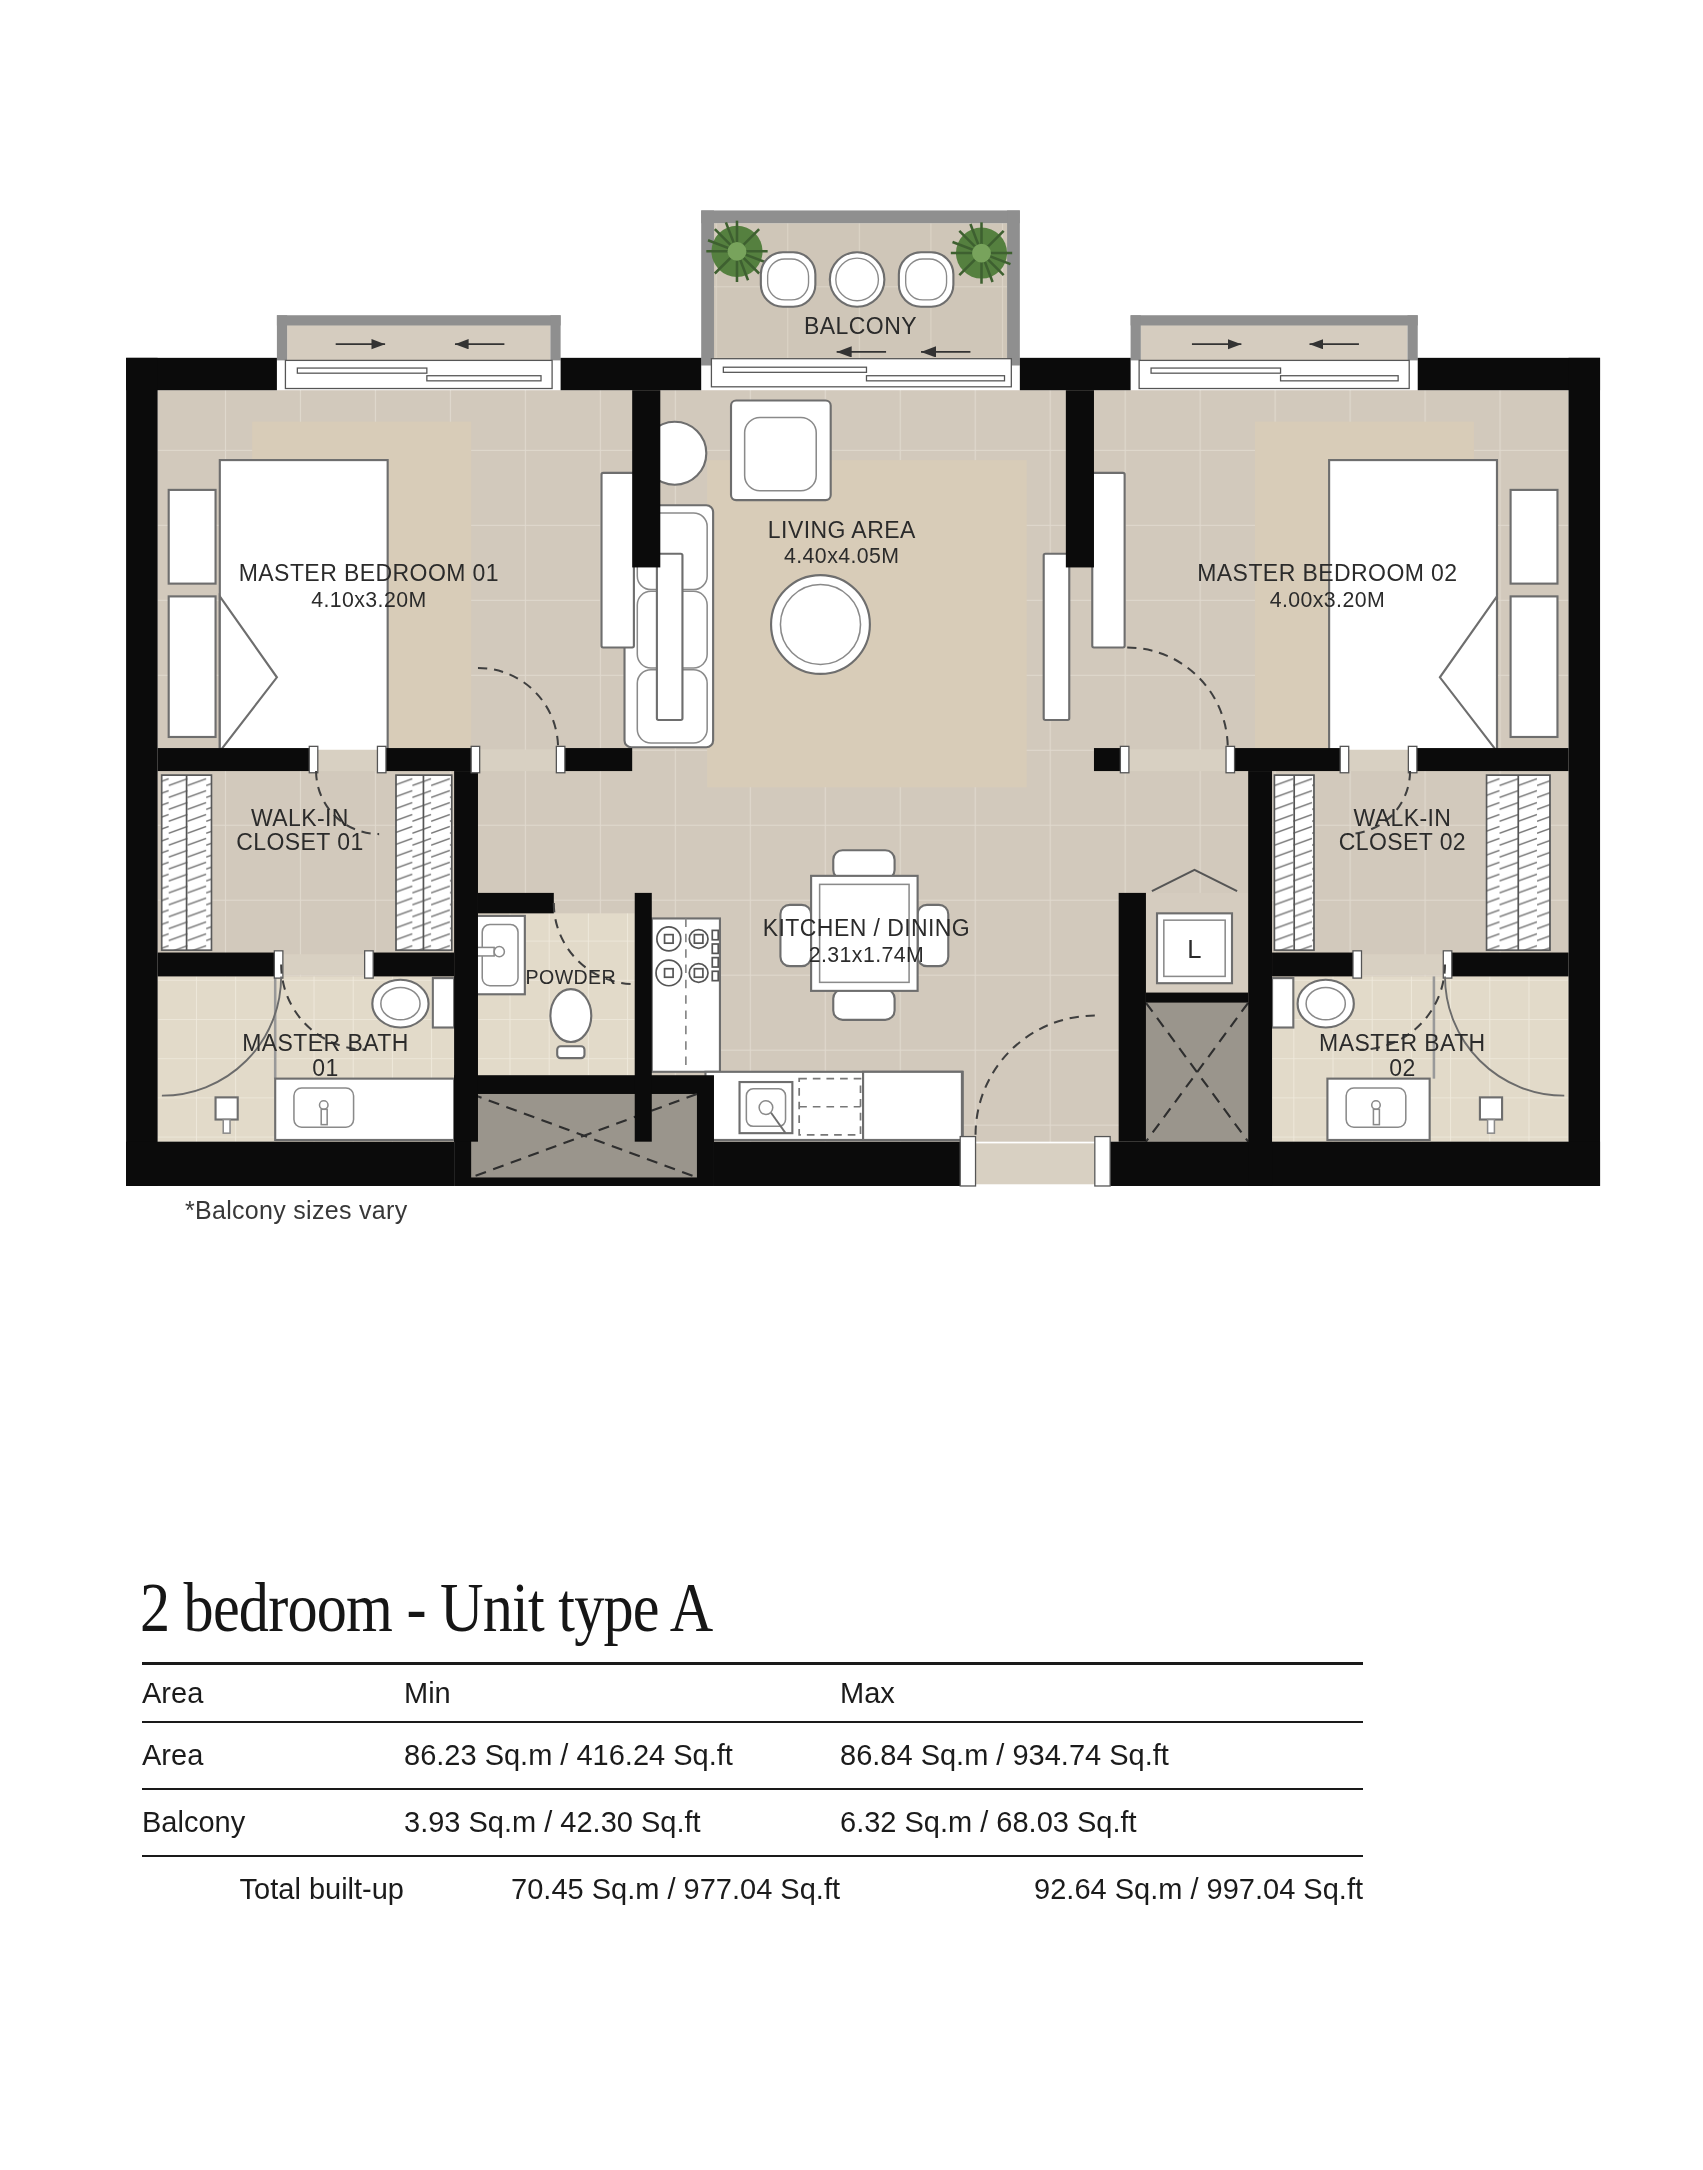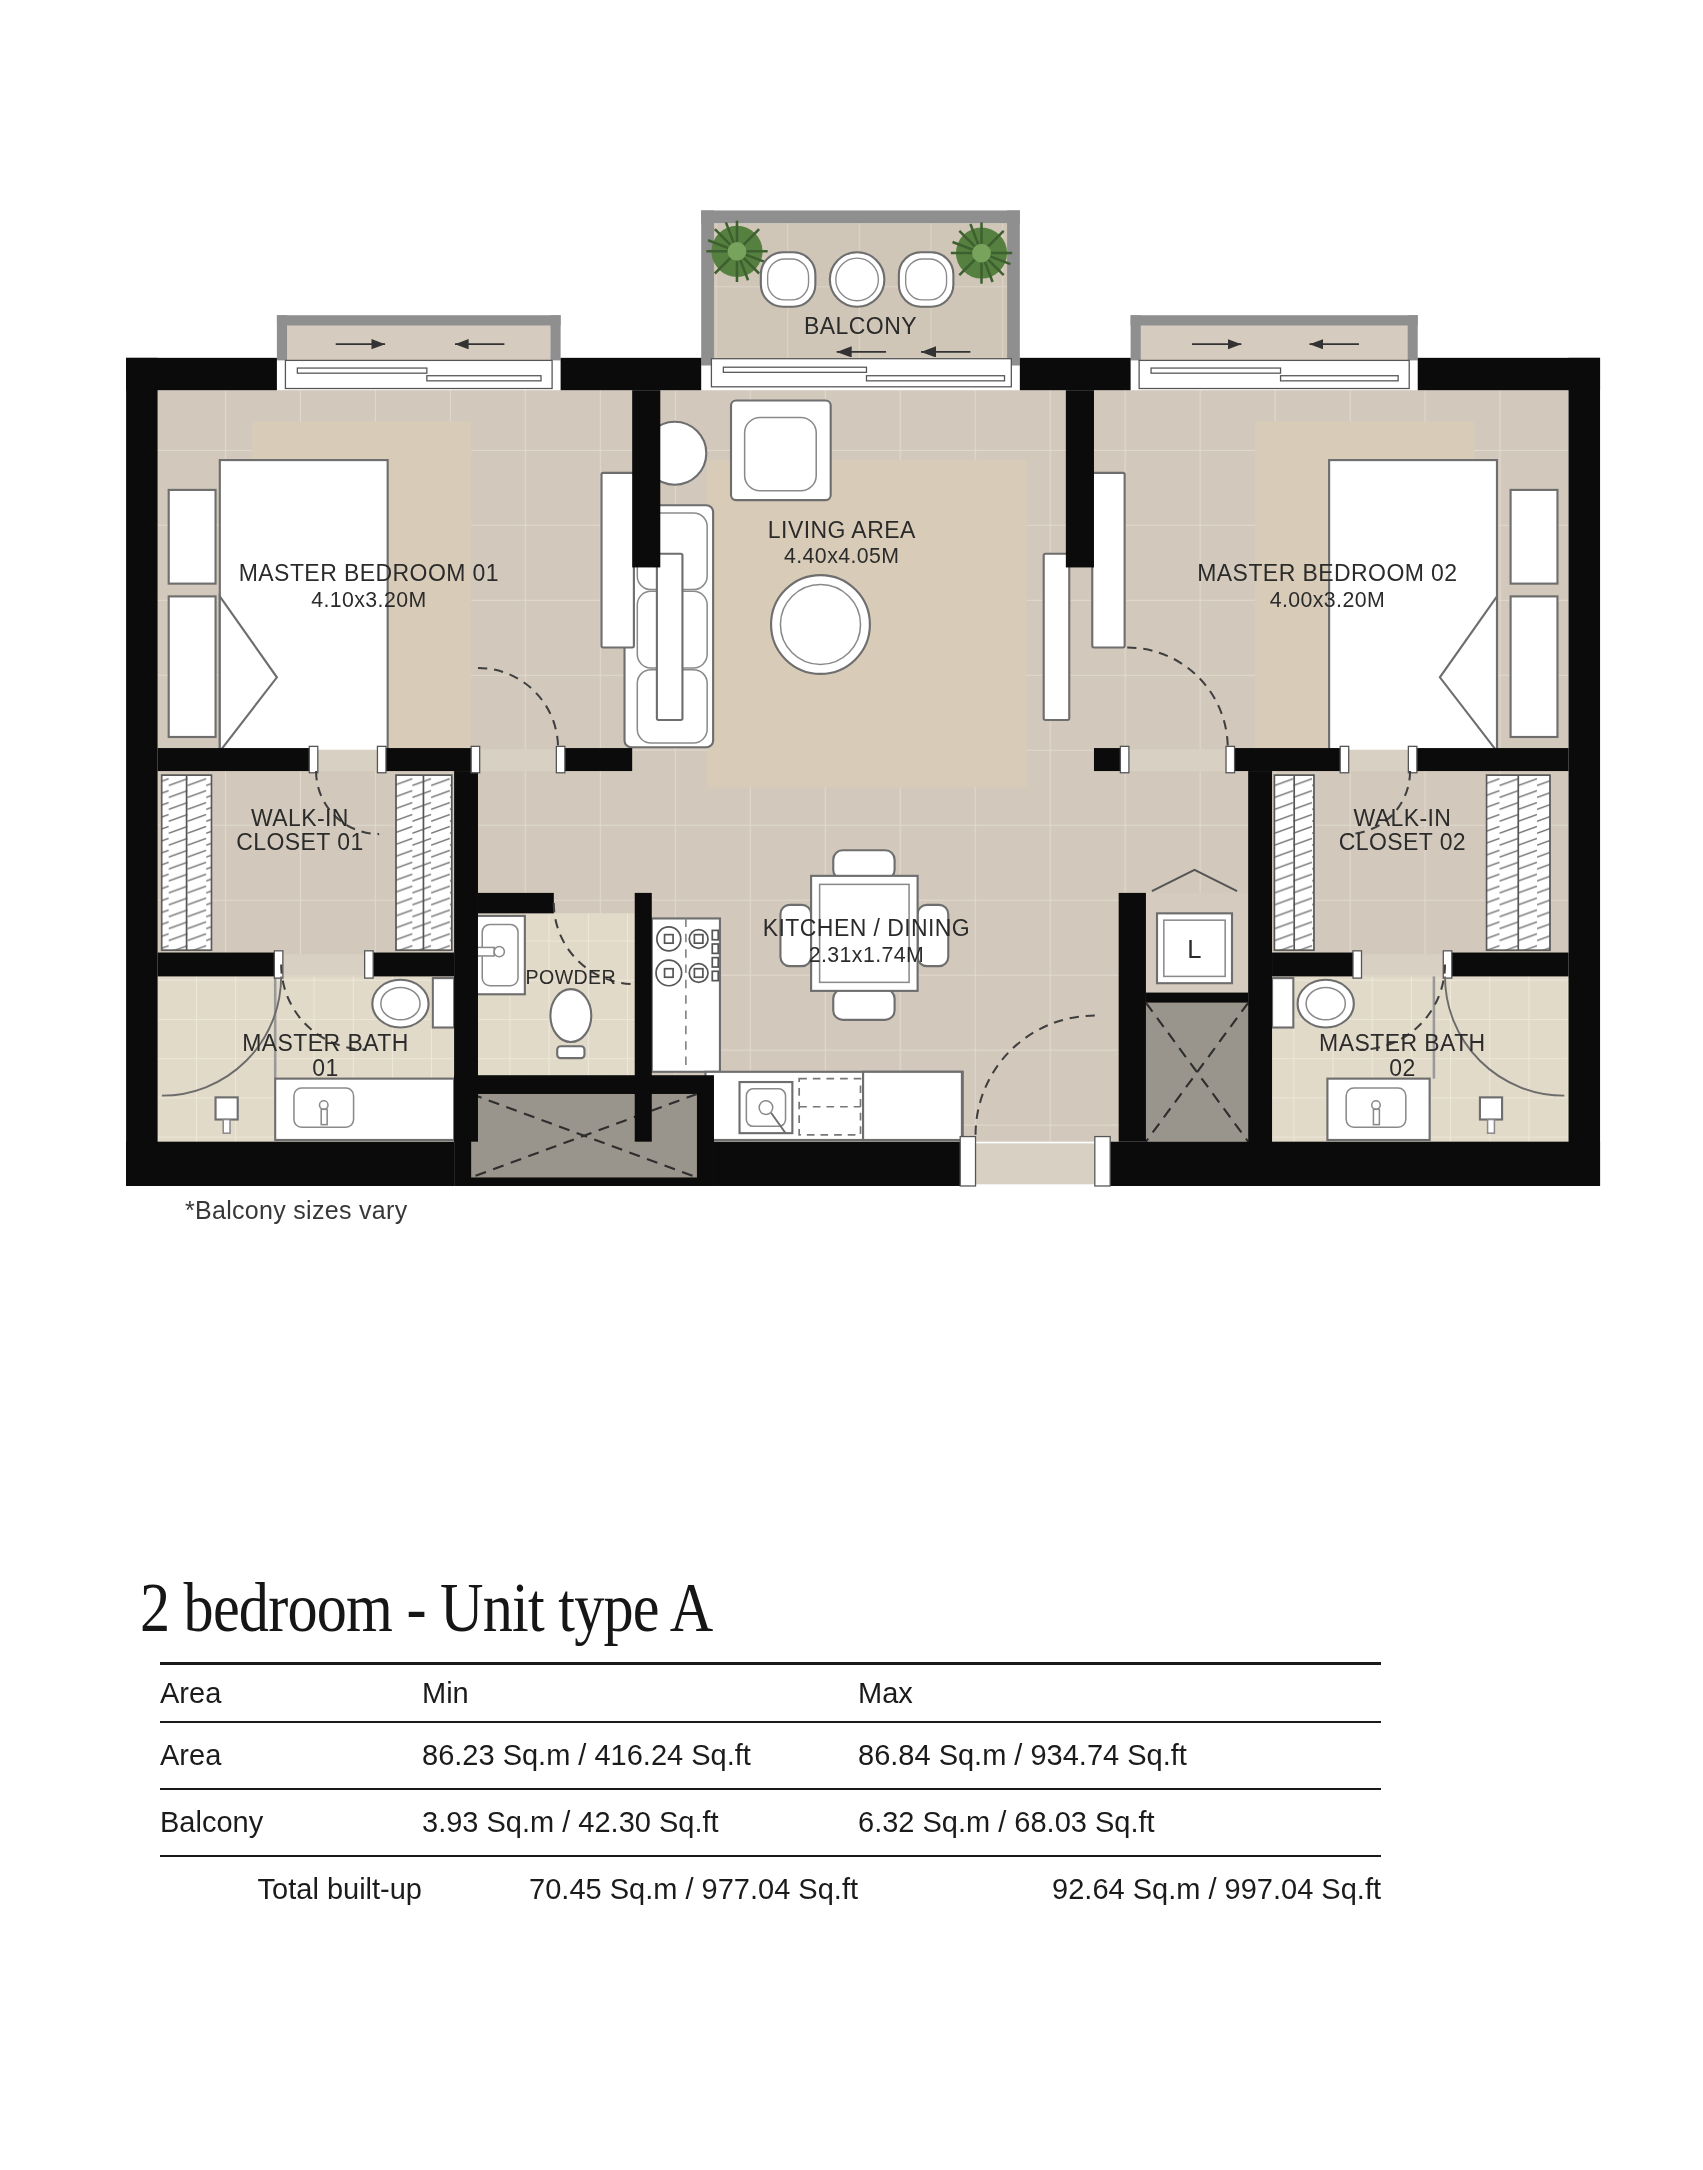--- a/index.html
+++ b/index.html
@@ -18,21 +18,21 @@
        text-anchor:middle;letter-spacing:.5px;}
   .dim{font-family:"Liberation Sans",sans-serif;font-size:25px;fill:#2b2b2b;
        text-anchor:middle;letter-spacing:.5px;}
   .sml{font-size:23px;}
   .lfont{font-size:30px;}
   .plan-note{position:absolute;left:145px;top:1196px;font-size:25px;color:#383838;
              letter-spacing:0.3px;margin-left:40px;}
   .unit-title{position:absolute;left:140px;top:1521px;font-family:"Liberation Serif",serif;
               font-weight:400;font-size:70px;color:#161616;white-space:nowrap;
               transform:scaleX(.86);transform-origin:left top;letter-spacing:-0.9px;}
-  .spec-table{position:absolute;left:160px;top:1662px;width:1221px;
+  .spec-table{position:absolute;left:142px;top:1662px;width:1221px;
               border-top:3.4px solid #1a1a1a;color:#1b1b1b;font-size:29px;}
   .t-row{display:grid;grid-template-columns:262px 436px 1fr;align-items:center;
          height:65px;border-bottom:2.1px solid #1a1a1a;}
   .t-row.t-head{height:56px;}
   .t-row:last-child{border-bottom:none;text-align:right;}
 </style>
 </head>
 <body>
 
 <div id="stage">

